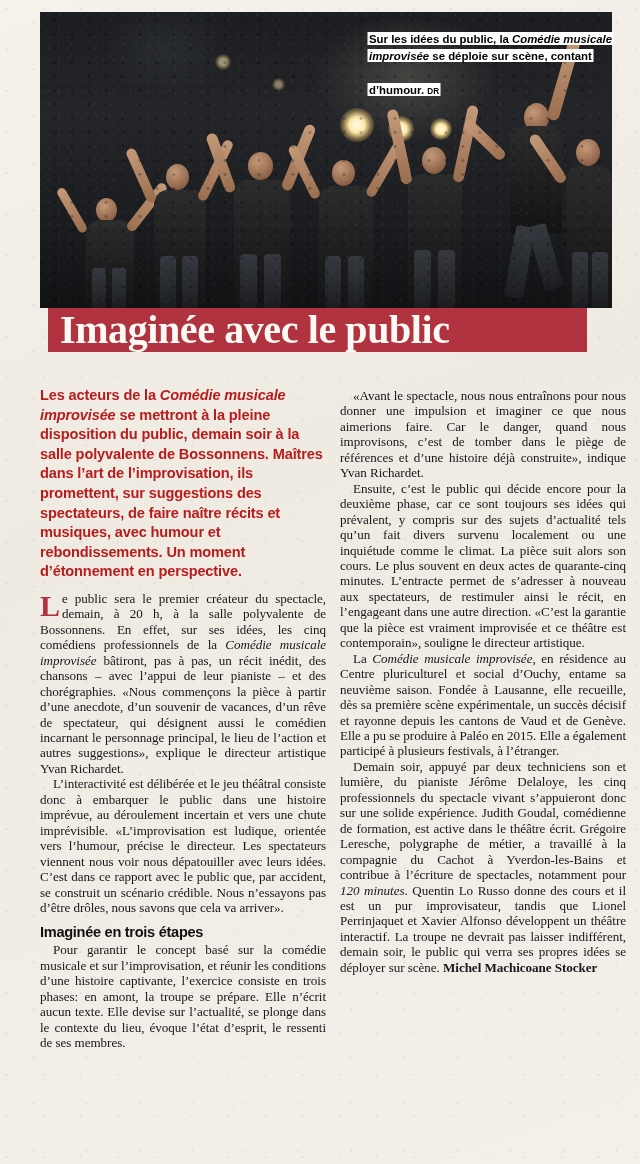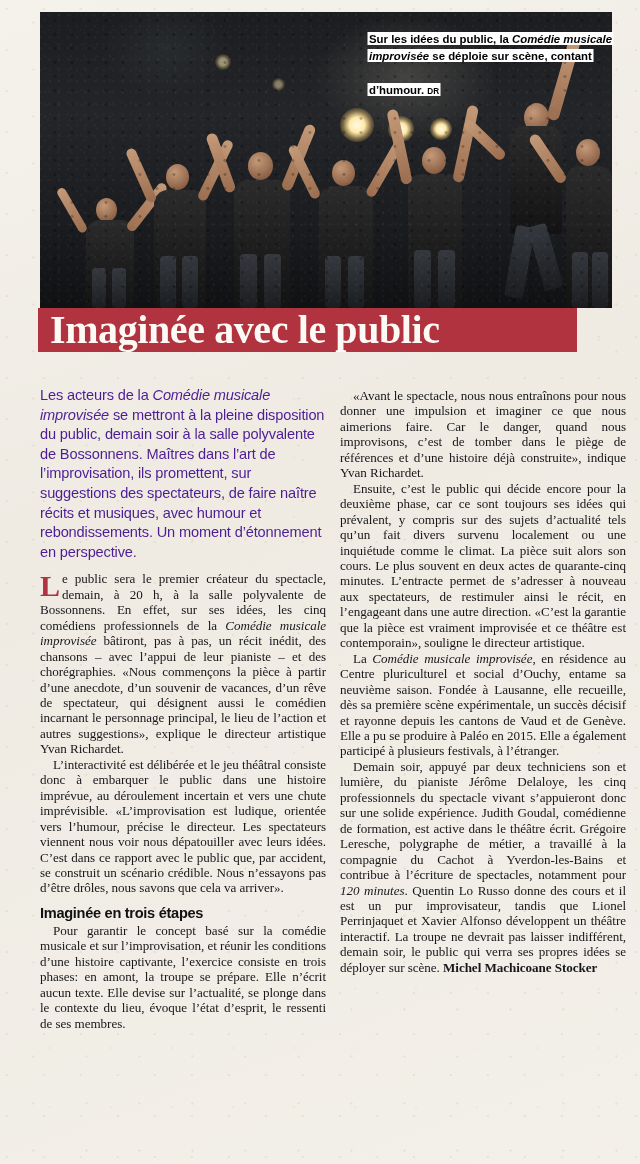--- a/index.html
+++ b/index.html
@@ -119,21 +119,21 @@
   .caption .credit {
     font-size: 8.2px;
     font-weight: bold;
     letter-spacing: .2px;
     margin-top: 24px;
   }
 
   
   .banner {
     position: absolute;
-    left: 10px;
+    left: 20px;
     top: 296px;
     width: 539px;
     height: 44px;
     background: #b0333f;
   }
   .banner h1 {
     margin: 0;
     font-family: "Liberation Serif", serif;
     font-weight: bold;
     font-size: 40px;
@@ -168,24 +168,25 @@
     width: 286px;
     text-align: justify;
   }
   .col-left  { left: 12px;  top: 374px; }
   .col-right { left: 312px; top: 376px; }
 
   .lede {
     font-family: "Liberation Sans", sans-serif;
     font-size: 14.6px;
     line-height: 19.6px;
-    color: #4c1d95;
+    color: #b91c1c;
     text-align: left;
     margin: 0 0 9px 0;
     letter-spacing: -0.15px;
+    font-weight: bold;
   }
   .lede i { font-style: italic; }
 
   p.body {
     font-family: "Liberation Serif", serif;
     font-size: 13.1px;
     line-height: 15.45px;
     color: #17171b;
     margin: 0;
     text-indent: 13px;

